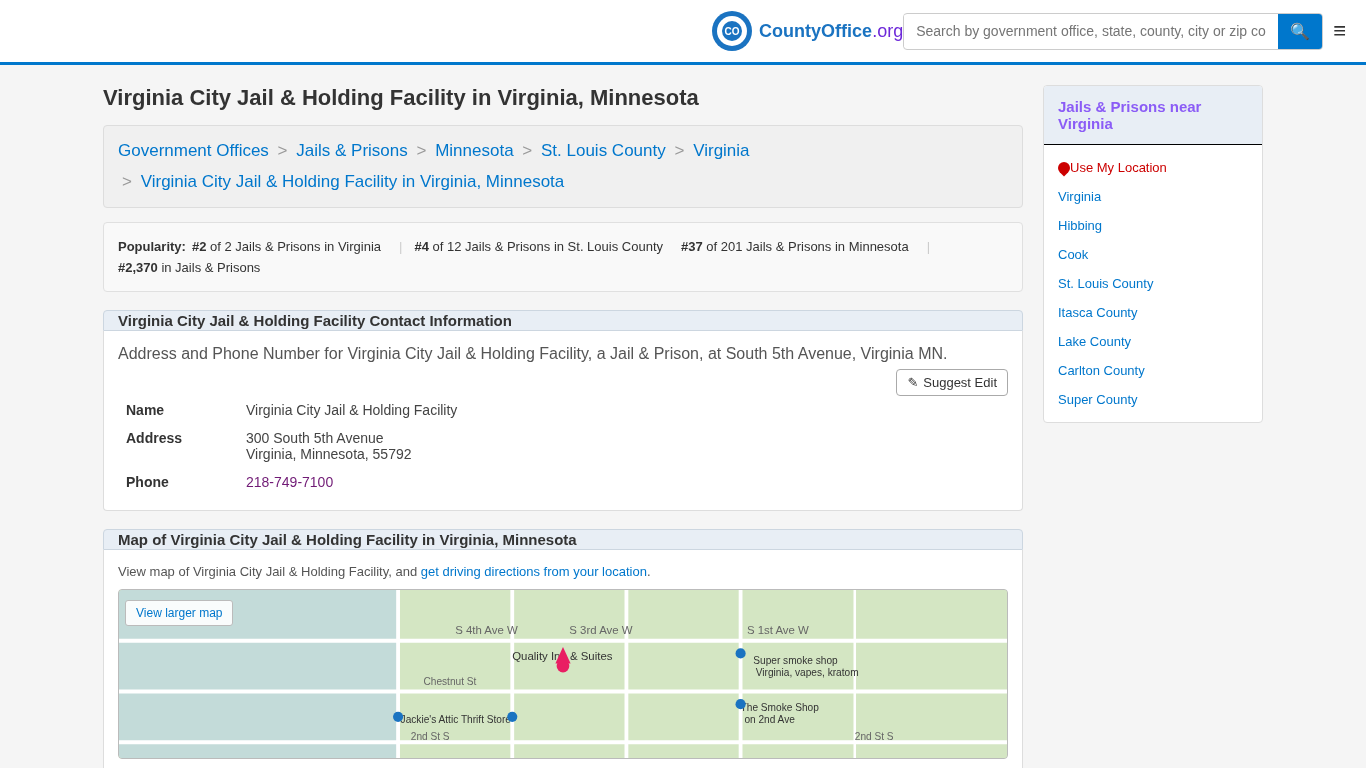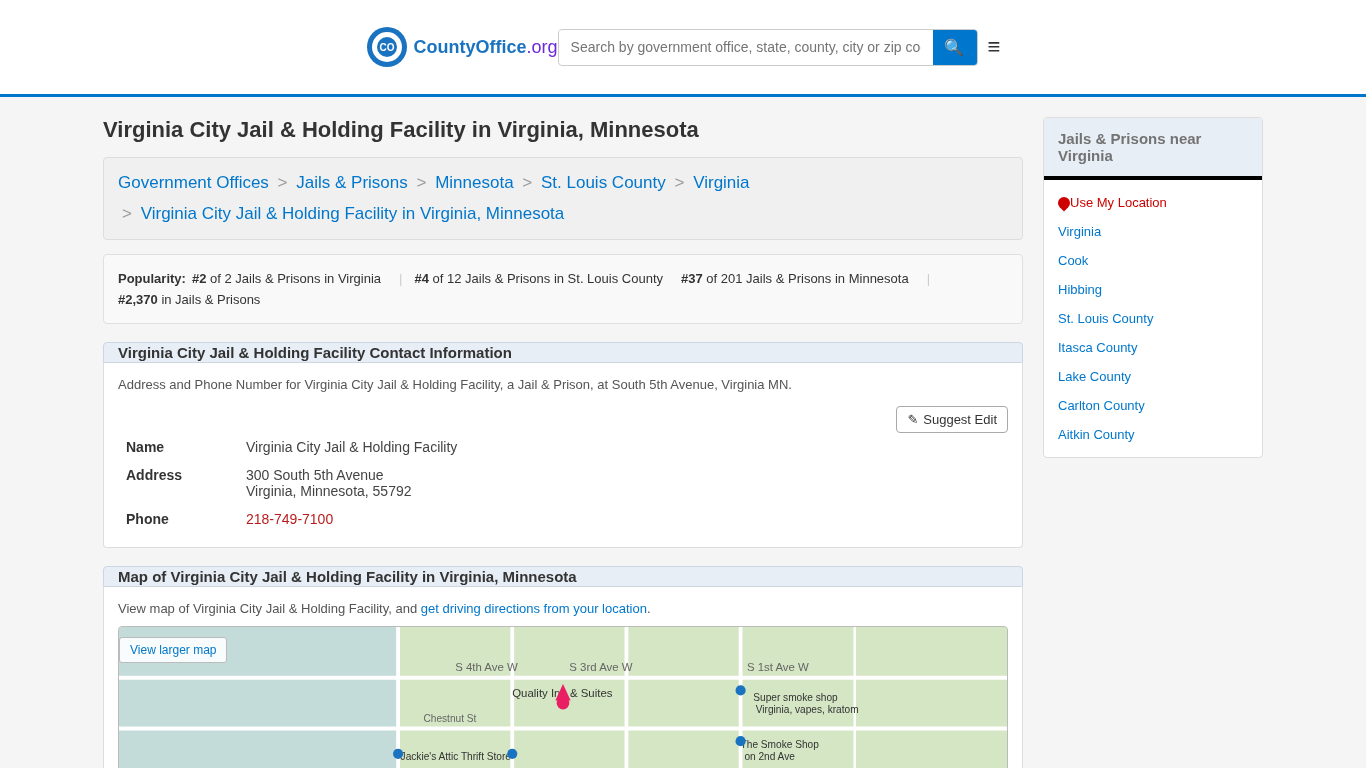--- a/index.html
+++ b/index.html
@@ -2,24 +2,24 @@
 <html><head>
   <meta charset="utf-8">
   <style>
     * { box-sizing: border-box; margin: 0; padding: 0; }
     body { font-family: Arial, sans-serif; font-size: 14px; color: #333; background: #f5f5f5; }
 
     
     .header {
       background: #fff;
       border-bottom: 3px solid #0077cc;
-      padding: 26px 20px;
-      display: flex;
-      align-items: center;
-      justify-content: center;
+      padding: 10px 20px;
+      display: flex;
+      align-items: center;
+      justify-content: flex-end;
     }
     .logo-area {
       display: flex;
       align-items: center;
       gap: 6px;
     }
     .logo-icon {
       width: 42px;
       height: 42px;
     }
@@ -141,44 +141,44 @@
     }
     .section-body {
       background: #fff;
       border: 1px solid #ddd;
       border-top: none;
       border-radius: 0 0 4px 4px;
       padding: 14px;
       margin-bottom: 18px;
     }
     .section-body p {
-      font-size: 13px;
+      font-size: 16px;
       color: #555;
-      margin-bottom: 12px;
+      margin-bottom: 4px;
     }
 
     
     .info-table {
       width: 100%;
       border-collapse: collapse;
     }
     .info-table td {
       padding: 6px 8px;
       vertical-align: top;
       font-size: 14px;
     }
     .info-table td:first-child {
       font-weight: bold;
       width: 120px;
       color: #333;
     }
     .info-table td:last-child {
       color: #444;
     }
-    .info-table a { color: #b91c1c; text-decoration: none; }
+    .info-table a { color: #701a75; text-decoration: none; }
 
     .suggest-edit-btn {
       display: inline-flex;
       align-items: center;
       gap: 5px;
       border: 1px solid #aaa;
       border-radius: 4px;
       padding: 5px 10px;
       font-size: 13px;
       background: #fff;
@@ -208,21 +208,21 @@
       height: 170px;
       background: #d4e6c3;
       border: 1px solid #bbb;
       border-radius: 4px;
       position: relative;
       overflow: hidden;
     }
     .map-overlay-btn {
       position: absolute;
       top: 10px;
-      left: 0;
+      left: 6px;
       background: rgba(255,255,255,0.9);
       border: 1px solid #bbb;
       border-radius: 3px;
       padding: 5px 10px;
       font-size: 12px;
       cursor: pointer;
       color: #0077cc;
     }
     .map-roads {
       position: absolute;
@@ -231,25 +231,25 @@
 
     
     .sidebar-box {
       background: #fff;
       border: 1px solid #ddd;
       border-radius: 4px;
       overflow: hidden;
     }
     .sidebar-header {
       background: #e8eef5;
-      border-bottom: 4px solid #000000;
+      border-bottom: 1px solid #000000;
       padding: 12px 14px;
       font-size: 15px;
       font-weight: bold;
-      color: #737373;
+      color: #8b5cf6;
     }
     .sidebar-list {
       list-style: none;
       padding: 8px 0;
     }
     .sidebar-list li {
       padding: 0;
     }
     .sidebar-list li a {
       display: flex;
@@ -433,37 +433,37 @@
         <li class="use-location">
           <a href="#">
             <span class="location-pin"></span>
             <span>Use My Location</span>
           </a>
         </li>
         <li>
           <a href="#">Virginia</a>
         </li>
         <li>
+          <a href="#">Hibbing</a>
+        </li>
+        <li>
           <a href="#">Cook</a>
         </li>
         <li>
-          <a href="#">Hibbing</a>
-        </li>
-        <li>
           <a href="#">St. Louis County</a>
         </li>
         <li>
           <a href="#">Itasca County</a>
         </li>
         <li>
           <a href="#">Lake County</a>
         </li>
         <li>
           <a href="#">Carlton County</a>
         </li>
         <li>
-          <a href="#">Aitkin County</a>
+          <a href="#">Super County</a>
         </li>
       </ul>
     </div>
   </aside>
 
 </div>
 
 </body></html>

